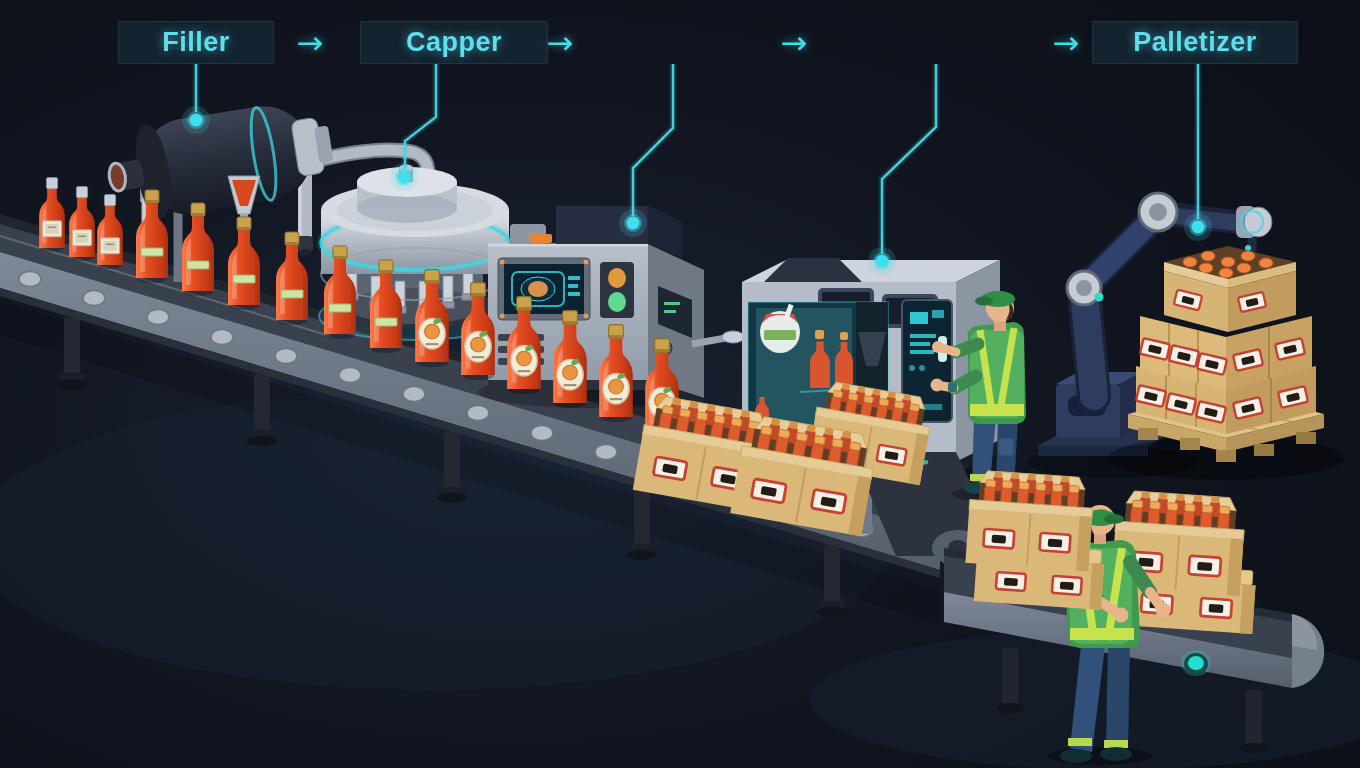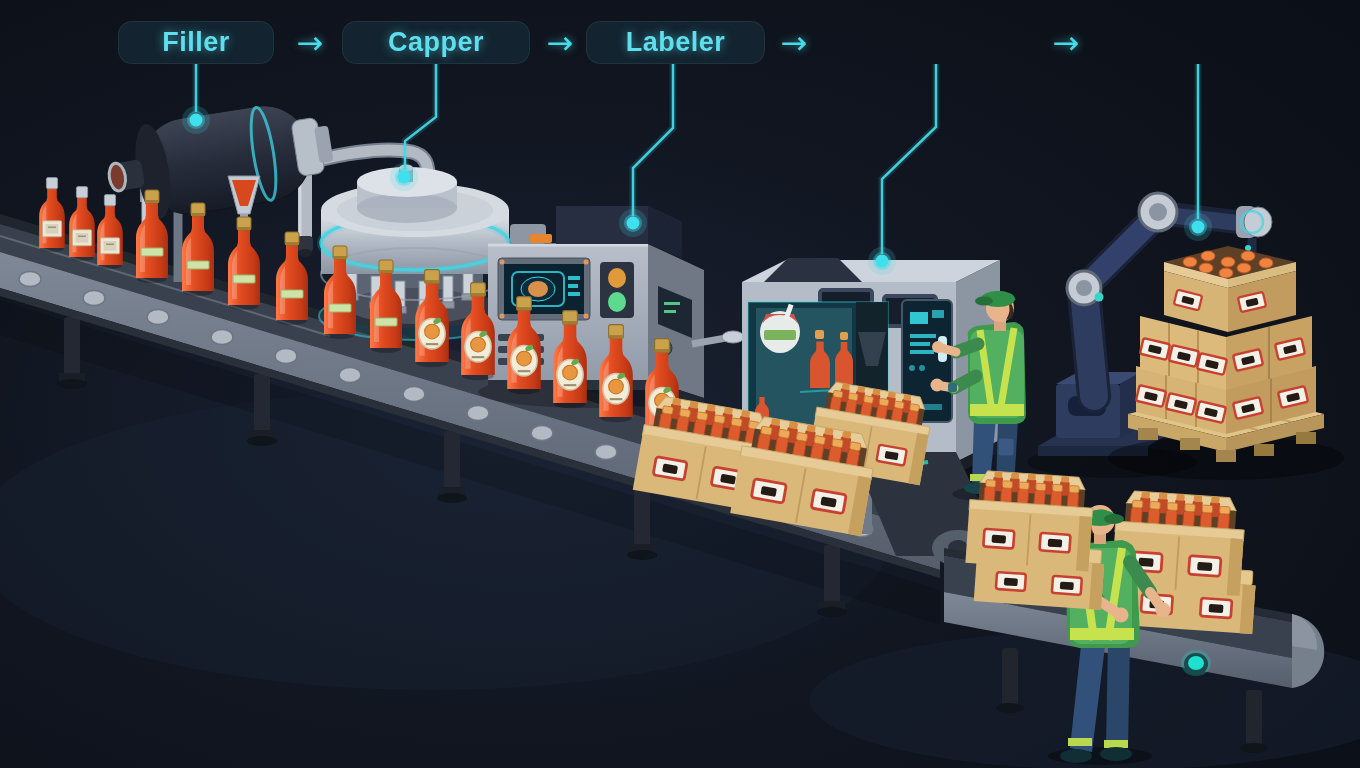--- a/index.html
+++ b/index.html
@@ -1,24 +1,24 @@
 <!DOCTYPE html>
 <html><head>
 <meta charset="utf-8">
 <style>
   html,body{margin:0;padding:0;background:#070a10;}
   #scene{position:relative;width:1360px;height:768px;overflow:hidden;
          font-family:"Liberation Sans",sans-serif;}
   #scene svg{position:absolute;left:0;top:0;}
   .stage-label{position:absolute;top:21px;height:43px;line-height:43px;text-align:center;
     background:#132430;color:#5fdeed;font-weight:700;font-size:27px;letter-spacing:.5px;
-    text-shadow:0 0 10px rgba(90,225,240,.55);border-radius:14px;
+    text-shadow:0 0 10px rgba(90,225,240,.55);border-radius:1px;
     box-shadow:inset 0 0 0 1px rgba(120,200,220,.10);}
   #lbl-0{left:118px;width:156px}
-  #lbl-1{left:342px;width:188px}
+  #lbl-1{left:360px;width:188px}
   #lbl-2{left:586px;width:179px}
   #lbl-3{left:822px;width:216px}
   #lbl-4{left:1092px;width:206px}
   .flow-arrow{position:absolute;top:23px;height:42px;line-height:40px;width:44px;text-align:center;
     color:#45dcea;font-size:32px;font-family:"DejaVu Sans",sans-serif;
     text-shadow:0 0 9px rgba(80,220,235,.65);}
   #arr-0{left:288px} #arr-1{left:538px} #arr-2{left:772px} #arr-3{left:1044px}
 </style>
 </head>
 <body>
@@ -596,17 +596,17 @@
           <circle cx="1198" cy="227" r="9" fill="#41d8e6" opacity=".4"></circle>
           <circle cx="1198" cy="227" r="6.5" fill="#3fe0ee"></circle>
   </g>
 </g>
 </svg>
 
 <div class="stage-label" id="lbl-0">Filler</div>
 <span class="flow-arrow" id="arr-0">→</span>
 <div class="stage-label" id="lbl-1">Capper</div>
 <span class="flow-arrow" id="arr-1">→</span>
-<div class="stage-label" id="lbl-2">Labeler</div>
 <span class="flow-arrow" id="arr-2">→</span>
 <span class="flow-arrow" id="arr-3">→</span>
+<div class="stage-label" id="lbl-4">Palletizer</div>
 
 </div>
 
 </body></html>

